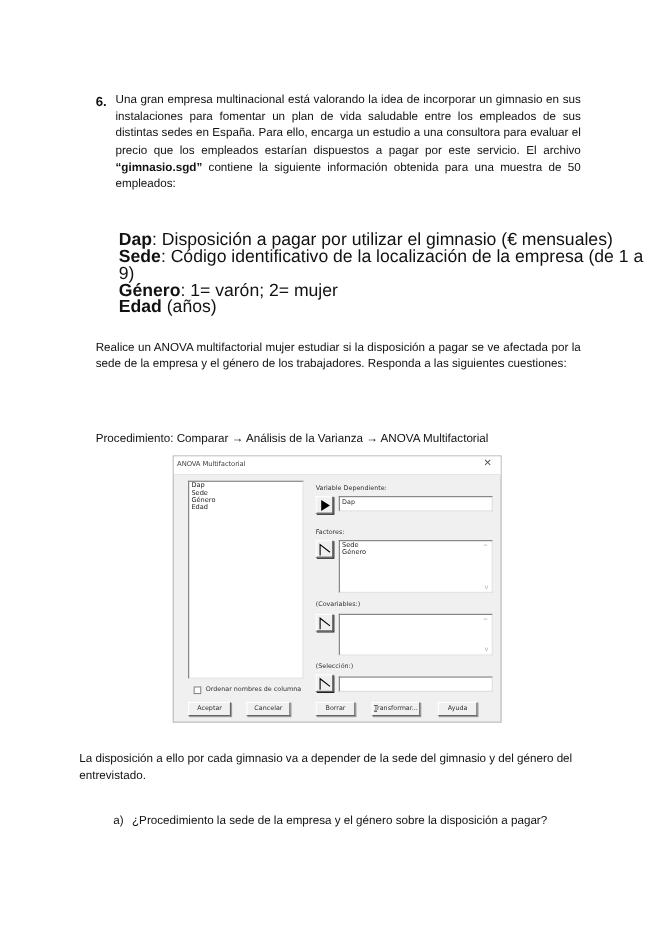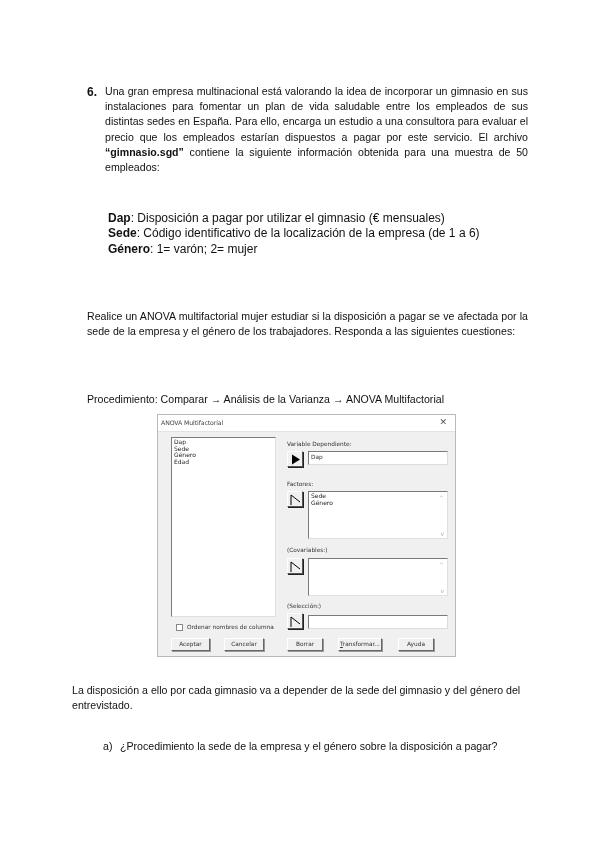--- a/index.html
+++ b/index.html
@@ -5,21 +5,21 @@
   html, body { margin: 0; padding: 0; background: #ffffff; }
   body {
     width: 600px; height: 848px; position: relative; overflow: hidden;
     font-family: "Liberation Sans", sans-serif; color: #111;
   }
   .abs { position: absolute; }
   .para { font-size: 10.6px; line-height: 15.2px; }
   .justify { text-align: justify; }
   .qnum { font-weight: bold; font-size: 12px; position: absolute; left: 87px; top: 85px; }
   .q-text { left: 105px; top: 84px; width: 423px; }
-  .var-list { left: 108px; top: 211px; font-size: 12px; line-height: 15.3px; }
+  .var-list { left: 108px; top: 211px; font-size: 16px; line-height: 15.3px; }
   .var-list b { font-weight: bold; }
   .realice { left: 87px; top: 309px; width: 441px; }
   .proc { left: 87px; top: 392px; }
 
   
   .dialog {
     left: 157px; top: 414px; width: 299px; height: 243px;
     background: #f0f0f0; border: 1px solid #b9b9b9; box-sizing: border-box;
     font-family: "DejaVu Sans", sans-serif; font-size: 6px; color: #333;
   }
@@ -71,22 +71,23 @@
 </head>
 <body>
 
 <div class="qnum">6.</div>
 <div class="abs para justify q-text">
   <span>Una gran empresa multinacional está valorando la idea de incorporar un gimnasio en sus instalaciones para fomentar un plan de vida saludable entre los empleados de sus distintas sedes en España. Para ello, encarga un estudio a una consultora para evaluar el precio que los empleados estarían dispuestos a pagar por este servicio. El archivo </span><b>“gimnasio.sgd”</b><span> contiene la siguiente información obtenida para una muestra de 50 empleados:</span>
 </div>
 
 <div class="abs var-list">
   <div><b>Dap</b><span>: </span><span>Disposición a pagar por utilizar el gimnasio (€ mensuales)</span></div>
-  <div><b>Sede</b><span>: </span><span>Código identificativo de la localización de la empresa (de 1 a 6)</span></div>
+  <div><b>Sede</b><span>: </span><span>Código identificativo de la localización de la empresa (de 1 a 9)</span></div>
   <div><b>Género</b><span>: </span><span>1= varón; 2= mujer</span></div>
+  <div><b>Edad</b><span> </span><span>(años)</span></div>
 </div>
 
 <div class="abs para justify realice">Realice un ANOVA multifactorial mujer estudiar si la disposición a pagar se ve afectada por la sede de la empresa y el género de los trabajadores. Responda a las siguientes cuestiones:</div>
 <div class="abs para proc">Procedimiento: Comparar → Análisis de la Varianza → ANOVA Multifactorial</div>
 
 <div class="abs dialog">
   <div class="titlebar">
     <span class="title">ANOVA Multifactorial</span>
     <span class="close">✕</span>
   </div>

